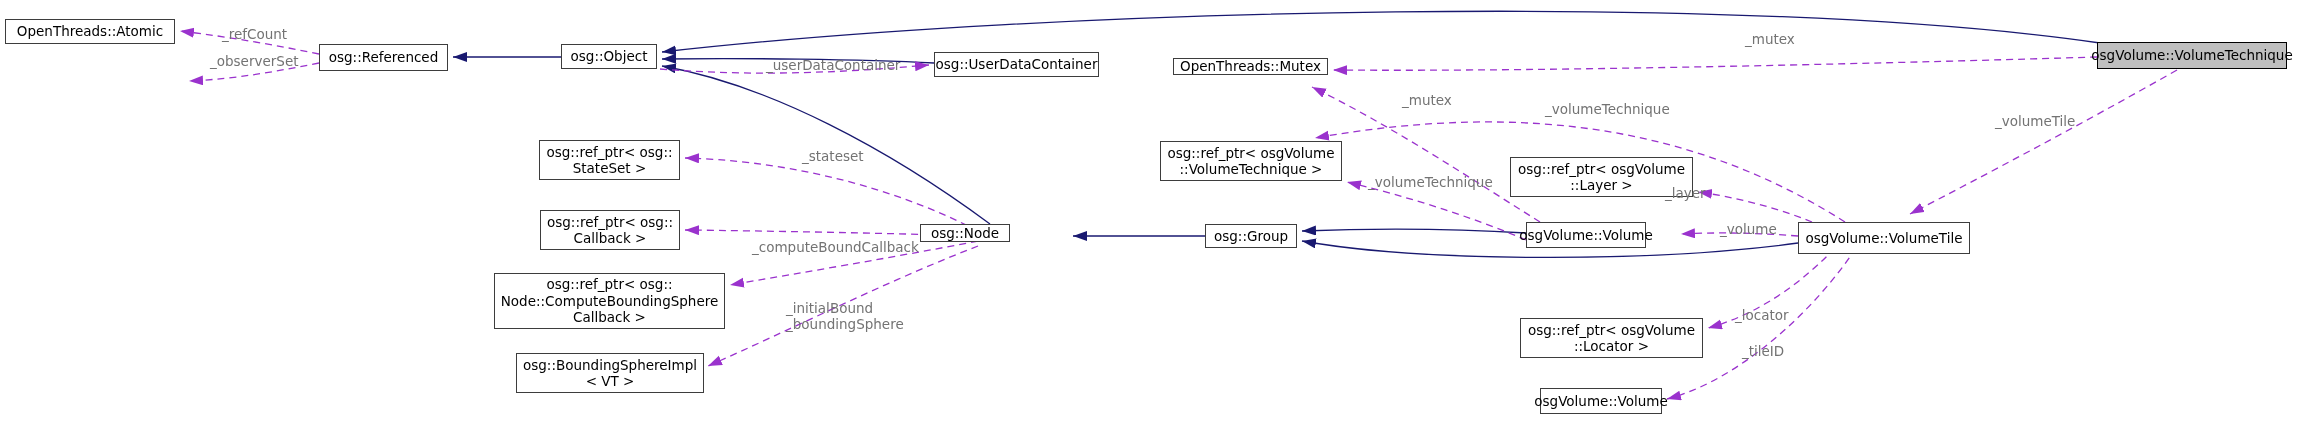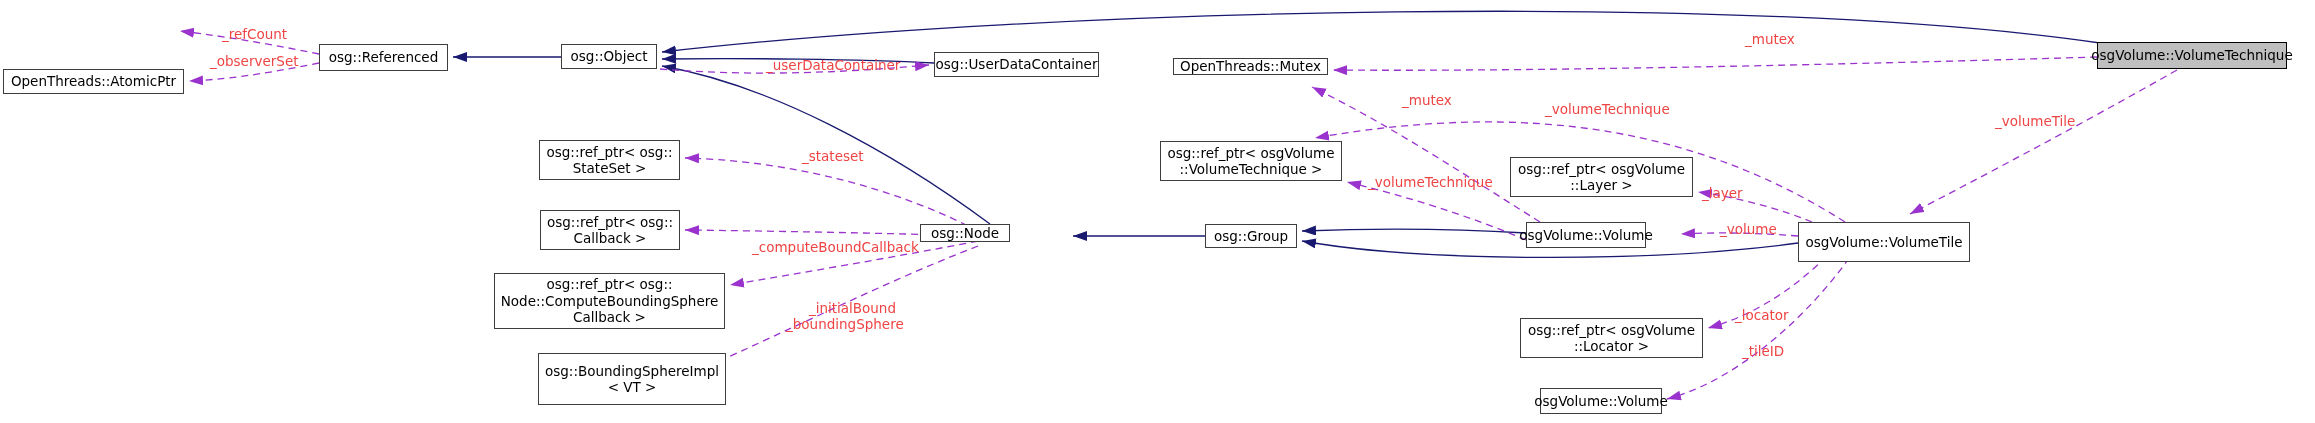--- a/index.html
+++ b/index.html
@@ -8,21 +8,21 @@
     font-family:"DejaVu Sans","Liberation Sans",sans-serif;font-size:13.5px;color:#000;
   }
   .edges{position:absolute;left:0;top:0;}
   .cnode{
     position:absolute;box-sizing:border-box;background:#ffffff;border:1.4px solid #3d3d3d;
     display:flex;align-items:center;justify-content:center;text-align:center;
     white-space:pre-line;line-height:1.22;padding:1px 4px;cursor:pointer;
   }
   .cnode.hl{background:#bfbfbf;border-color:#000000;}
   .elabel{
-    position:absolute;white-space:pre-line;line-height:1.2;color:#ef4444;text-align:right;
+    position:absolute;white-space:pre-line;line-height:1.2;color:#737373;text-align:left;
   }
 </style>
 </head>
 <body>
 
 <div class="canvas">
 
   <svg class="edges" width="2315" height="423" viewBox="0 0 2315 423">
     <defs>
       <marker id="arrNavy" markerUnits="userSpaceOnUse" markerWidth="16" markerHeight="12" refX="14" refY="5" orient="auto">
@@ -56,22 +56,22 @@
       <path d="M 2177,70 C 2080,125 1985,175 1910,214" marker-end="url(#arrPurple)"></path>
       <path d="M 1835,248 C 1790,295 1745,318 1708,328" marker-end="url(#arrPurple)"></path>
       <path d="M 1856,248 C 1815,310 1740,380 1667,399" marker-end="url(#arrPurple)"></path>
       <path d="M 978,231 C 880,180 770,160 685,158" marker-end="url(#arrPurple)"></path>
       <path d="M 978,236 C 880,233 770,231 685,230" marker-end="url(#arrPurple)"></path>
       <path d="M 978,241 C 890,258 805,272 730,285" marker-end="url(#arrPurple)"></path>
       <path d="M 978,246 C 885,282 790,330 708,366" marker-end="url(#arrPurple)"></path>
     </g>
   </svg>
 
+  <div class="cnode" style="left:5px;top:19px;width:170px;height:25px">OpenThreads::Atomic</div>
 
-  <div class="cnode" style="left:3px;top:69px;width:181px;height:25px">OpenThreads::AtomicPtr</div>
 
   <div class="cnode" style="left:319px;top:44px;width:129px;height:27px">osg::Referenced</div>
 
   <div class="cnode" style="left:561px;top:44px;width:96px;height:25px">osg::Object</div>
 
   <div class="cnode" style="left:934px;top:52px;width:165px;height:25px">osg::UserDataContainer</div>
 
   <div class="cnode" style="left:1173px;top:58px;width:155px;height:17px">OpenThreads::Mutex</div>
 
   <div class="cnode" style="left:1160px;top:141px;width:182px;height:40px">osg::ref_ptr&lt; osgVolume
@@ -83,30 +83,30 @@
   <div class="cnode" style="left:539px;top:140px;width:141px;height:40px">osg::ref_ptr&lt; osg::
 StateSet &gt;</div>
 
   <div class="cnode" style="left:540px;top:210px;width:140px;height:40px">osg::ref_ptr&lt; osg::
 Callback &gt;</div>
 
   <div class="cnode" style="left:494px;top:273px;width:231px;height:56px">osg::ref_ptr&lt; osg::
 Node::ComputeBoundingSphere
 Callback &gt;</div>
 
-  <div class="cnode" style="left:538px;top:353px;width:188px;height:52px">osg::BoundingSphereImpl
+  <div class="cnode" style="left:516px;top:353px;width:188px;height:40px">osg::BoundingSphereImpl
 &lt; VT &gt;</div>
 
   <div class="cnode" style="left:920px;top:224px;width:90px;height:18px">osg::Node</div>
 
   <div class="cnode" style="left:1205px;top:224px;width:92px;height:24px">osg::Group</div>
 
   <div class="cnode" style="left:1526px;top:222px;width:120px;height:26px">osgVolume::Volume</div>
 
-  <div class="cnode" style="left:1798px;top:222px;width:172px;height:40px">osgVolume::VolumeTile</div>
+  <div class="cnode" style="left:1798px;top:222px;width:172px;height:32px">osgVolume::VolumeTile</div>
 
   <div class="cnode" style="left:1520px;top:318px;width:183px;height:40px">osg::ref_ptr&lt; osgVolume
 ::Locator &gt;</div>
 
   <div class="cnode" style="left:1540px;top:388px;width:122px;height:26px">osgVolume::Volume</div>
 
   <div class="cnode hl" style="left:2097px;top:42px;width:190px;height:27px">osgVolume::VolumeTechnique</div>
 
   <div class="elabel" style="left:222px;top:26px">_refCount</div>
 
@@ -123,21 +123,21 @@
   <div class="elabel" style="left:1368px;top:174px">_volumeTechnique</div>
 
   <div class="elabel" style="left:802px;top:148px">_stateset</div>
 
 
   <div class="elabel" style="left:752px;top:239px">_computeBoundCallback</div>
 
   <div class="elabel" style="left:786px;top:300px;width:110px">_initialBound
 _boundingSphere</div>
 
-  <div class="elabel" style="left:1702px;top:185px">_layer</div>
+  <div class="elabel" style="left:1665px;top:185px">_layer</div>
 
   <div class="elabel" style="left:1720px;top:221px">_volume</div>
 
   <div class="elabel" style="left:1995px;top:113px">_volumeTile</div>
 
   <div class="elabel" style="left:1735px;top:307px">_locator</div>
 
   <div class="elabel" style="left:1742px;top:343px">_tileID</div>
 
 </div>

